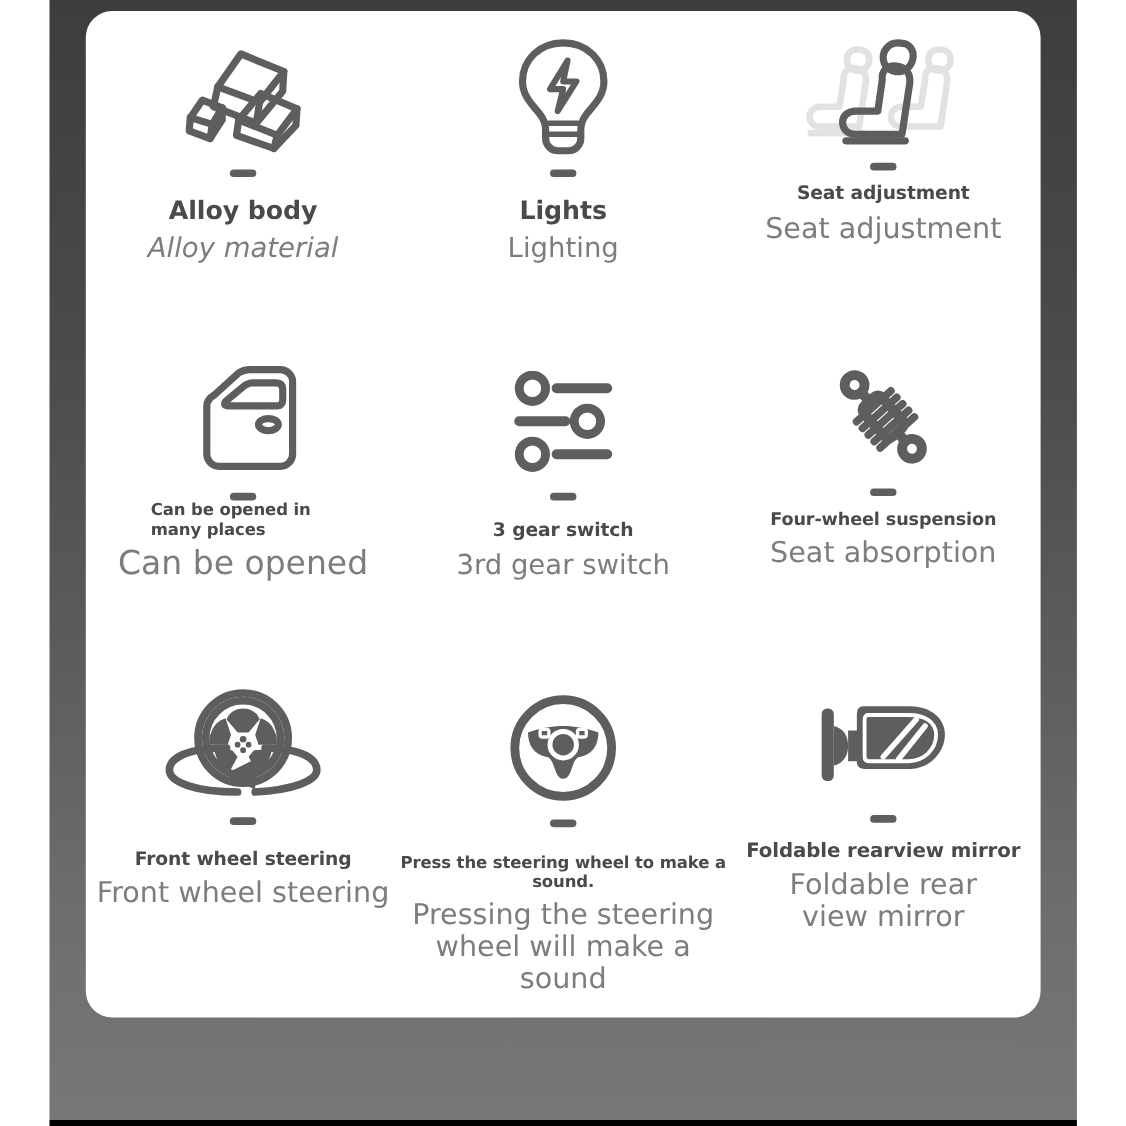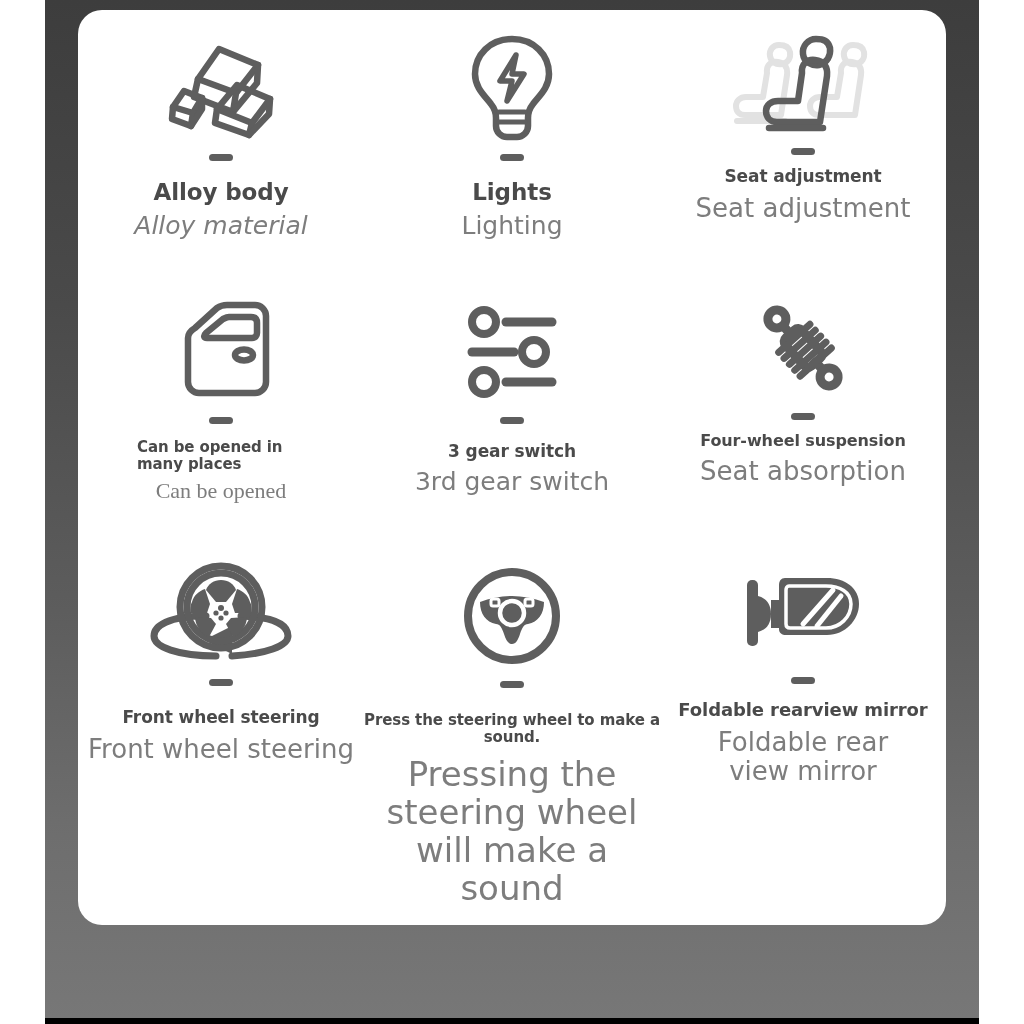--- a/index.html
+++ b/index.html
@@ -80,27 +80,27 @@
     text-align:center;
     line-height:1.12;
     margin-top:7px;
   }
 
   
   .c1 .cap{font-size:23px;}   .c1 .sub{font-size:25px;font-style:italic;}
   .c2 .cap{font-size:23px;}   .c2 .sub{font-size:25px;}
   .c3 .cap{font-size:17px; margin-top:12px;}  .c3 .sub{font-size:26px;}
 
-  .c4 .cap{font-size:15px; margin-top:15px; text-align:left; width:168px;}
-  .c4 .sub{font-size:22px; margin-top:6px;font-family:Liberation Serif, serif;}
+  .c4 .cap{font-size:15px; margin-top:0; text-align:left; width:168px;}
+  .c4 .sub{font-size:30px; margin-top:6px;}
   .c5 .cap{font-size:17px; }  .c5 .sub{font-size:25px;}
   .c6 .cap{font-size:16px; margin-top:12px;}  .c6 .sub{font-size:26px;}
 
   .c7 .cap{font-size:17px; margin-top:22px;}  .c7 .sub{font-size:26px;}
-  .c8 .cap{font-size:15px; margin-top:24px;}  .c8 .sub{font-size:34px; margin-top:8px; width:300px;}
+  .c8 .cap{font-size:15px; margin-top:24px;}  .c8 .sub{font-size:26px; margin-top:8px; width:300px;}
   .c9 .cap{font-size:18px; margin-top:16px;}  .c9 .sub{font-size:26px; width:230px;}
 
   
   .c3 .icon-wrap{margin-top:-6px;}
   .c6 .icon-wrap{margin-top:-4px;}
   .c9 .icon-wrap{margin-top:-2px;}
   .c8 .icon-wrap{margin-top:2px;}
 </style>
 </head>
 <body>

